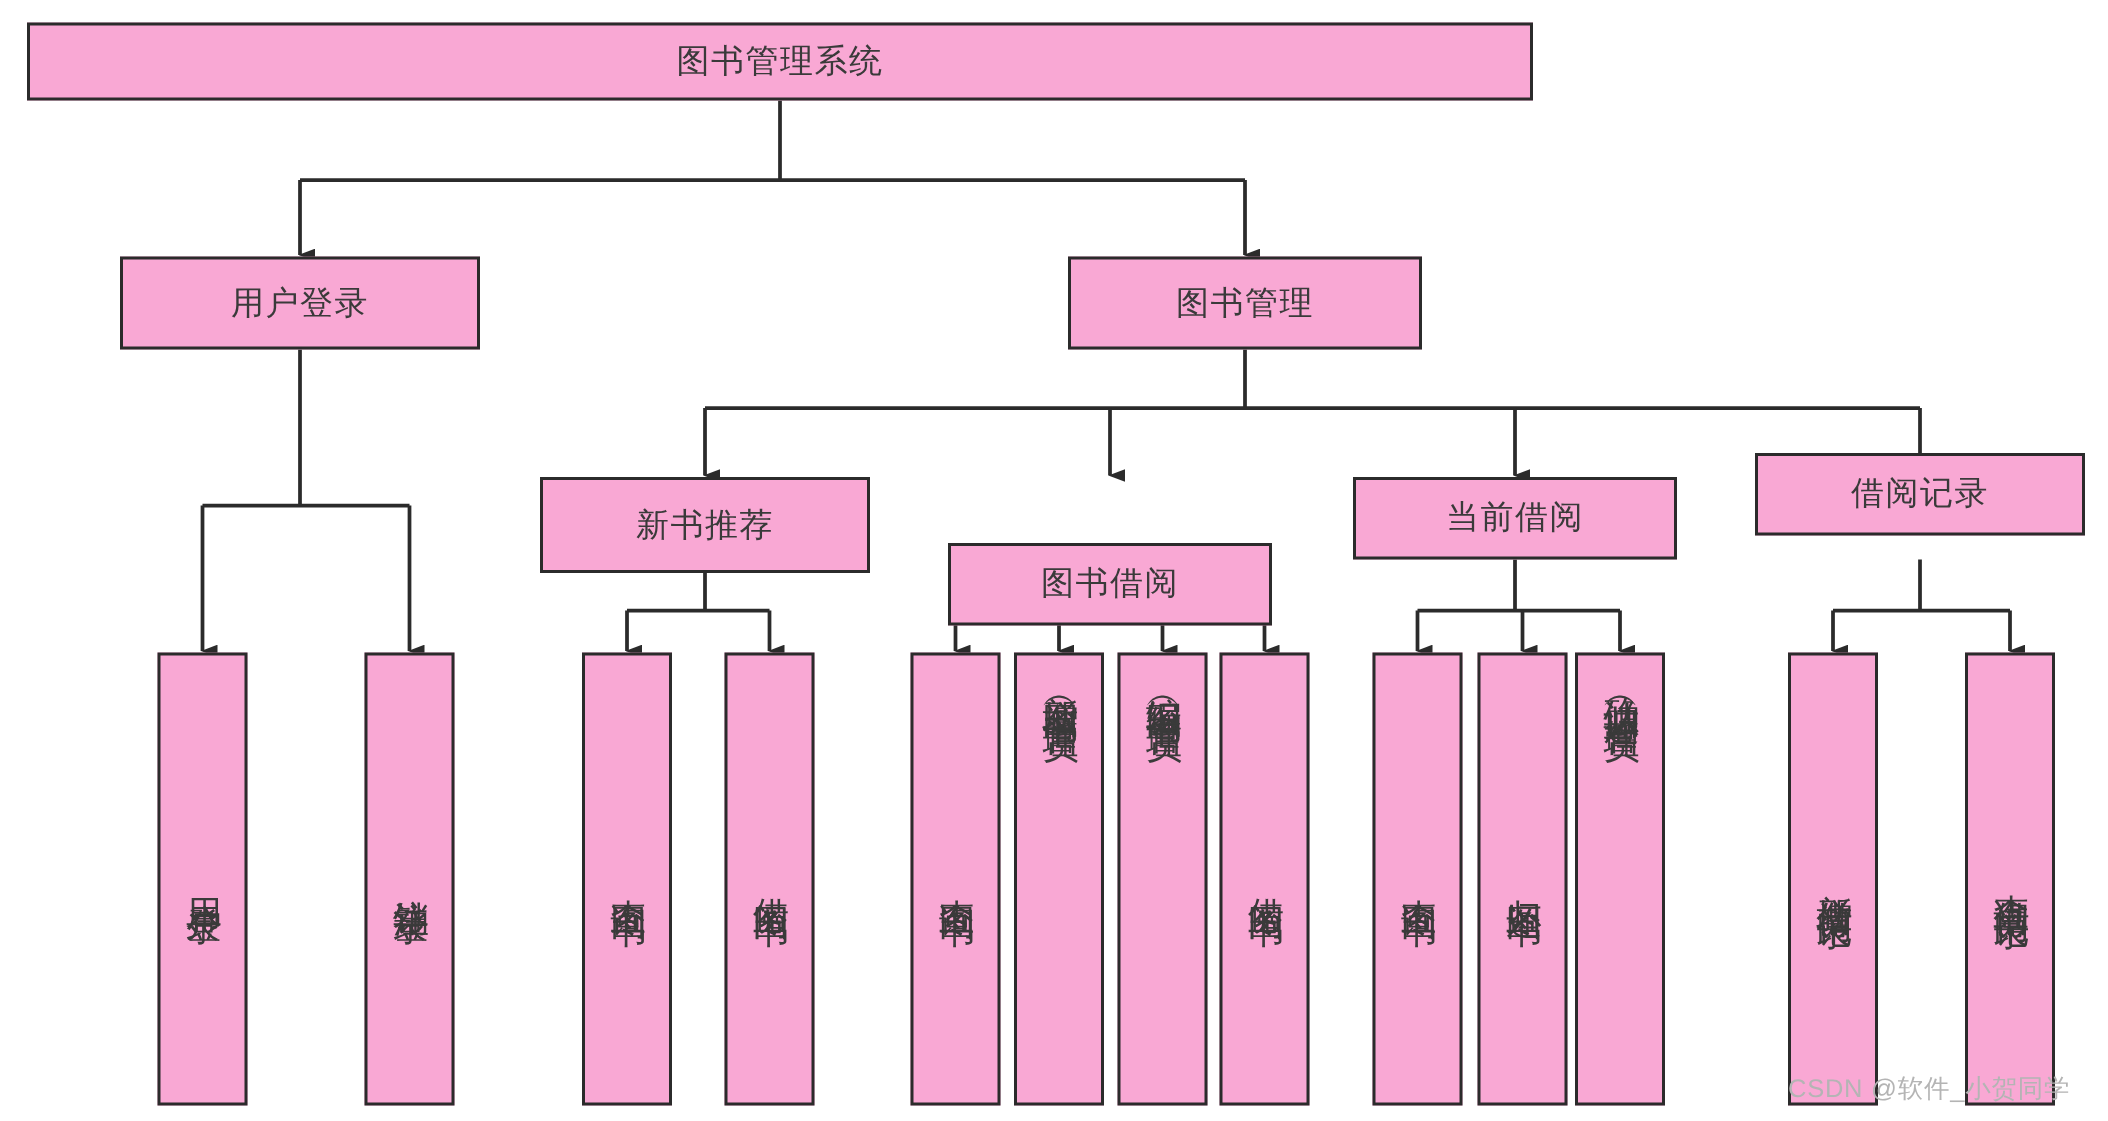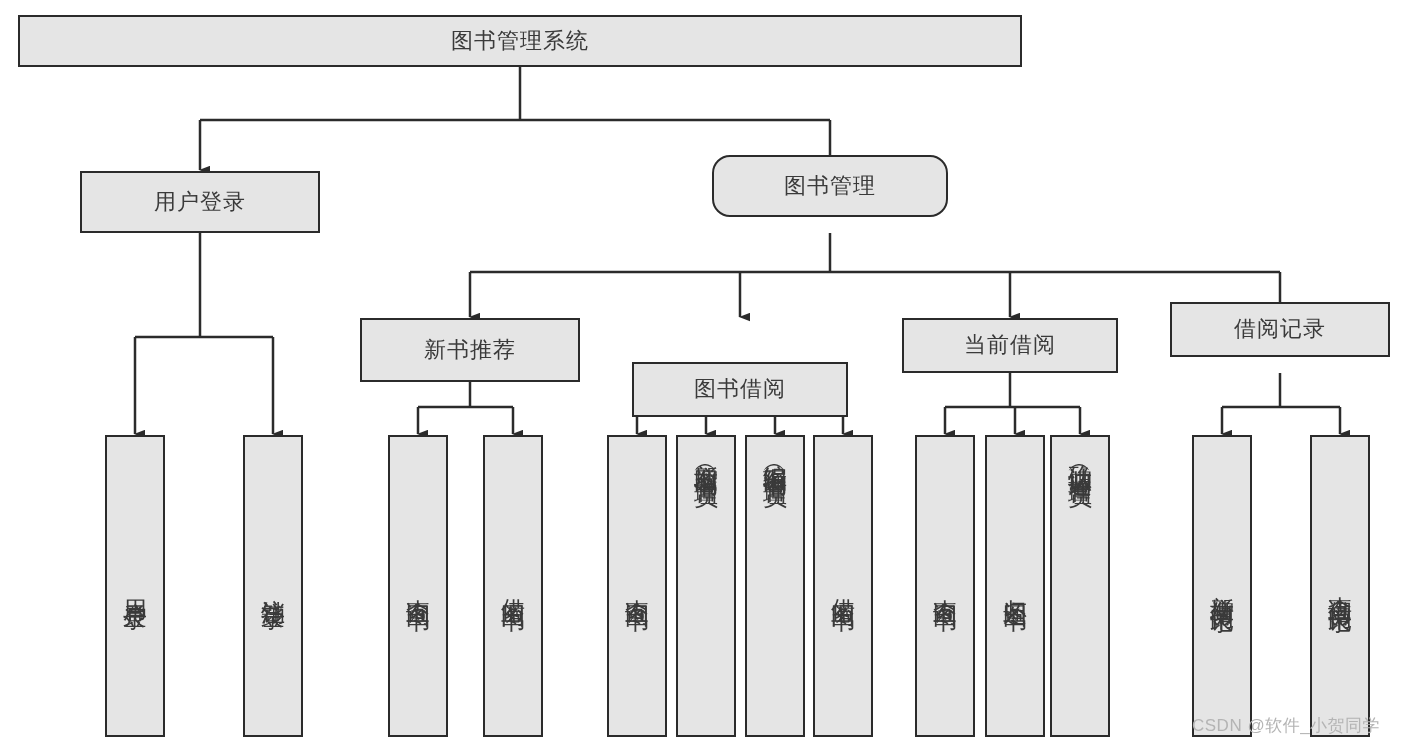--- a/index.html
+++ b/index.html
@@ -20,21 +20,21 @@
   svg.edges {
     position: absolute;
     left: 0;
     top: 0;
     width: 1405px;
     height: 747px;
   }
   .node {
     position: absolute;
     box-sizing: border-box;
-    background: #e5e5e5;
+    background: #f9a8d4;
     border: 2.5px solid #2b2b2b;
     color: #3a3a3a;
     display: flex;
     align-items: center;
     justify-content: center;
     overflow: hidden;
   }
   .node.horizontal .node-label {
     font-size: 22px;
     line-height: 1.1;
@@ -114,21 +114,21 @@
         <path d="M 1340 407 L 1340 434" stroke="#2b2b2b" stroke-width="2.5" fill="none" marker-end="url(#arrowhead)"></path>
       </g>
   </svg>
   <div id="node-layer">
       <div class="node horizontal" style="left: 18px; top: 15px; width: 1004px; height: 52px;">
         <span class="node-label">图书管理系统</span>
       </div>
       <div class="node horizontal" style="left: 80px; top: 171px; width: 240px; height: 62px;">
         <span class="node-label">用户登录</span>
       </div>
-      <div class="node horizontal" style="left: 712px; top: 155px; width: 236px; height: 62px; border-radius: 18px;">
+      <div class="node horizontal" style="left: 712px; top: 171px; width: 236px; height: 62px;">
         <span class="node-label">图书管理</span>
       </div>
       <div class="node horizontal" style="left: 360px; top: 318px; width: 220px; height: 64px;">
         <span class="node-label">新书推荐</span>
       </div>
       <div class="node horizontal" style="left: 632px; top: 318px; width: 216px; height: 55px; margin-top: 44px;">
         <span class="node-label">图书借阅</span>
       </div>
       <div class="node horizontal" style="left: 902px; top: 318px; width: 216px; height: 55px;">
         <span class="node-label">当前借阅</span>

